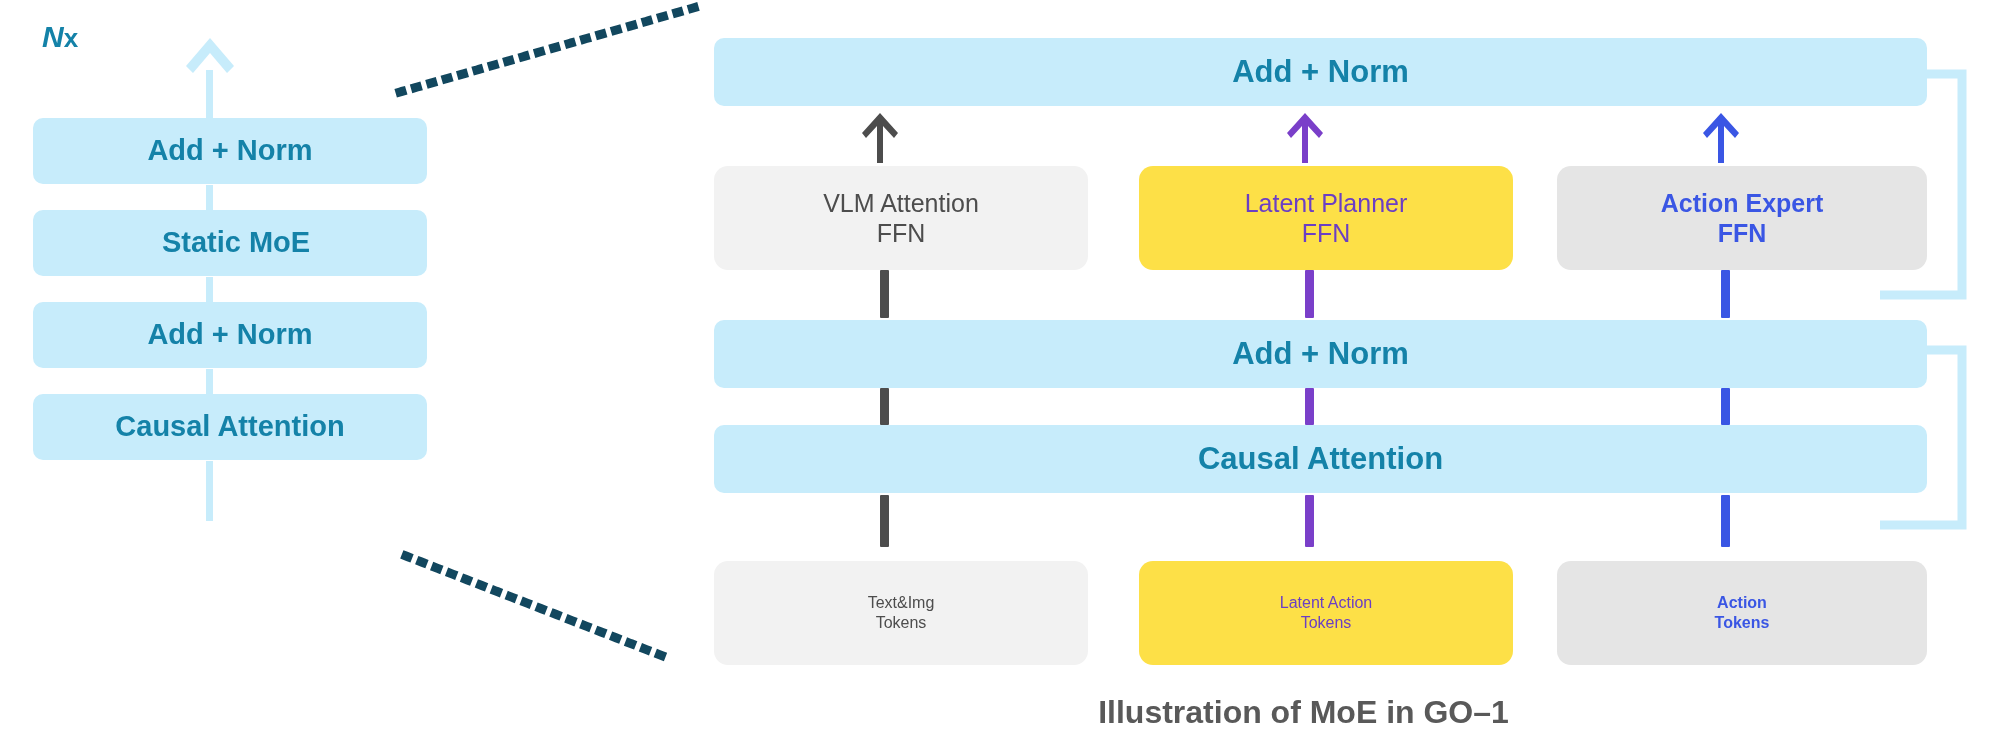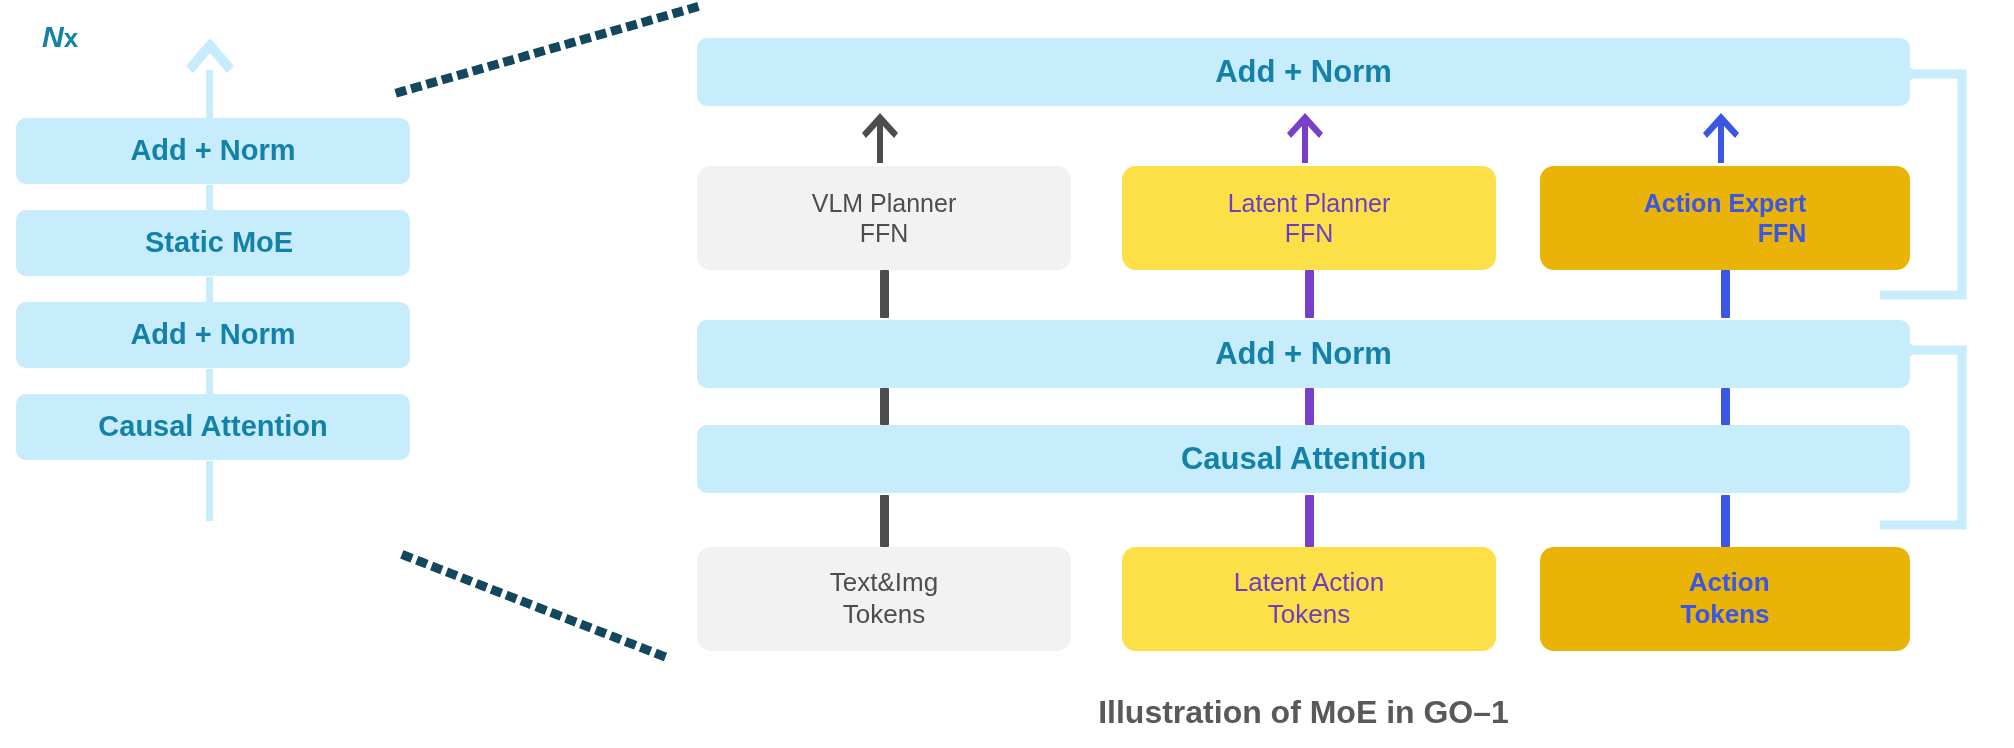--- a/index.html
+++ b/index.html
@@ -14,25 +14,26 @@
 
   
   .box{
     position:absolute;
     display:flex;align-items:center;justify-content:center;
     text-align:center;
     border-radius:10px;
     line-height:1.22;
     box-sizing:border-box;
     white-space:pre-line;
+    margin-left:17px;
   }
   .box.blue   { background:#c7ecfb; color:#1482a8; font-weight:bold; }
   .box.grey   { background:#f2f2f2; color:#4d4d4d; font-weight:normal; }
   .box.purple { background:#fde047; color:#6b3fc4; font-weight:normal; }
-  .box.indigo { background:#eab308; color:#3a56e4; font-weight:bold;text-align:right; }
+  .box.indigo { background:#e5e5e5; color:#3a56e4; font-weight:bold; }
 
   
   #left-panel{position:absolute;left:0;top:0;width:460px;height:748px;}
 
   .lbox{left:16px;width:394px;height:66px;font-size:29px;}
 
   .nx-label{
     position:absolute;left:42px;top:20px;
     font-size:30px;color:#1482a8;font-weight:bold;
   }
@@ -55,21 +56,21 @@
   
   #right-panel{position:absolute;left:0;top:0;width:2014px;height:748px;}
 
   .wide{left:697px;width:1213px;height:68px;font-size:31px;}
 
   .col-a{left:697px;width:374px;}
   .col-b{left:1122px;width:374px;}
   .col-c{left:1540px;width:370px;}
 
   .r-ffn{top:166px;height:104px;font-size:25px;border-radius:14px;}
-  .r-tok{top:547px;height:104px;font-size:26px;border-radius:14px;}
+  .r-tok{top:561px;height:104px;font-size:16px;border-radius:14px;}
 
   
   .vseg{position:absolute;width:9px;border-radius:1px;}
   .vseg.dark  {background:#4d4d4d;}
   .vseg.violet{background:#7a3fc9;}
   .vseg.blue2 {background:#3a56e4;}
 
   .arrow-up{position:absolute;width:38px;height:50px;}
 
   
@@ -142,21 +143,21 @@
 
       <path d="M1880 295 L1962 295 L1962 74 L1905 74" fill="none" stroke="#c7ecfb" stroke-width="9"></path>
       <path d="M1884 55 L1912 74 L1884 93" fill="none" stroke="#c7ecfb" stroke-width="9" stroke-linecap="butt"></path>
 
       <path d="M1880 525 L1962 525 L1962 350 L1905 350" fill="none" stroke="#c7ecfb" stroke-width="9"></path>
       <path d="M1884 331 L1912 350 L1884 369" fill="none" stroke="#c7ecfb" stroke-width="9" stroke-linecap="butt"></path>
     </svg>
 
     <div class="box blue wide" style="top:38px;">Add + Norm</div>
 
-    <div class="box grey   r-ffn col-a">VLM Planner
+    <div class="box grey   r-ffn col-a">VLM Attention
 FFN</div>
     <div class="box purple r-ffn col-b">Latent Planner
 FFN</div>
     <div class="box indigo r-ffn col-c">Action Expert
 FFN</div>
 
     <div class="box blue wide" style="top:320px;">Add + Norm</div>
 
     <div class="box blue wide" style="top:425px;">Causal Attention</div>
 

